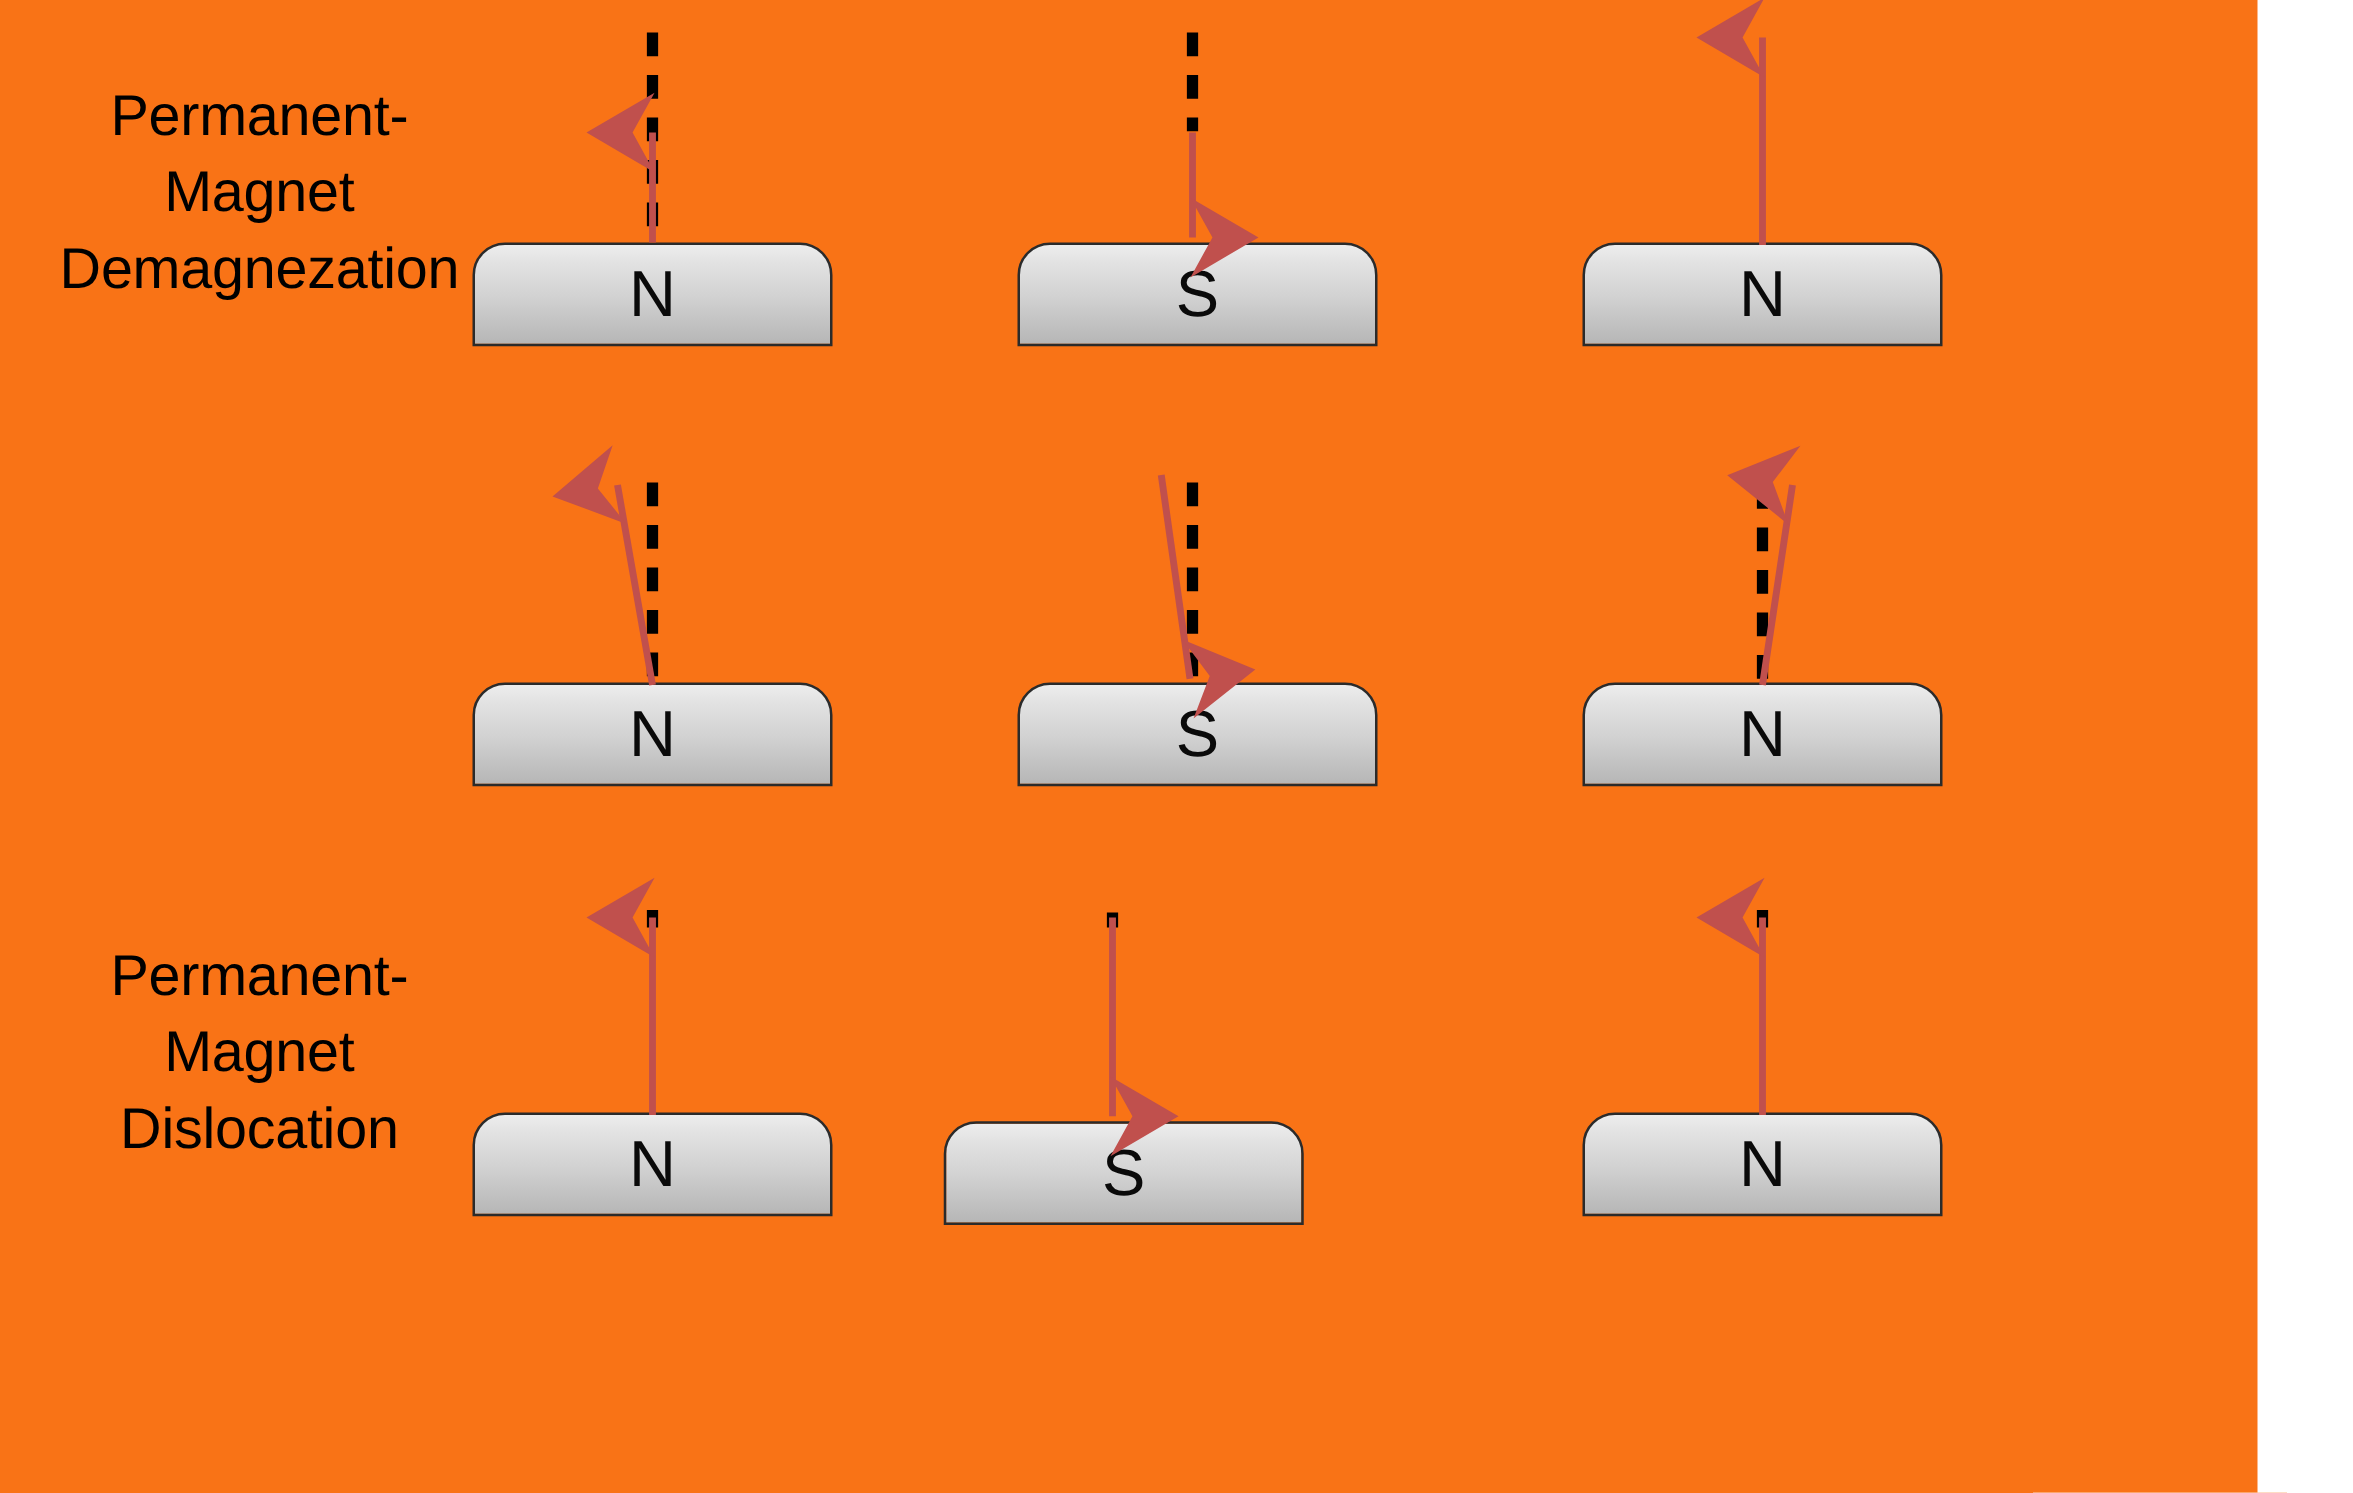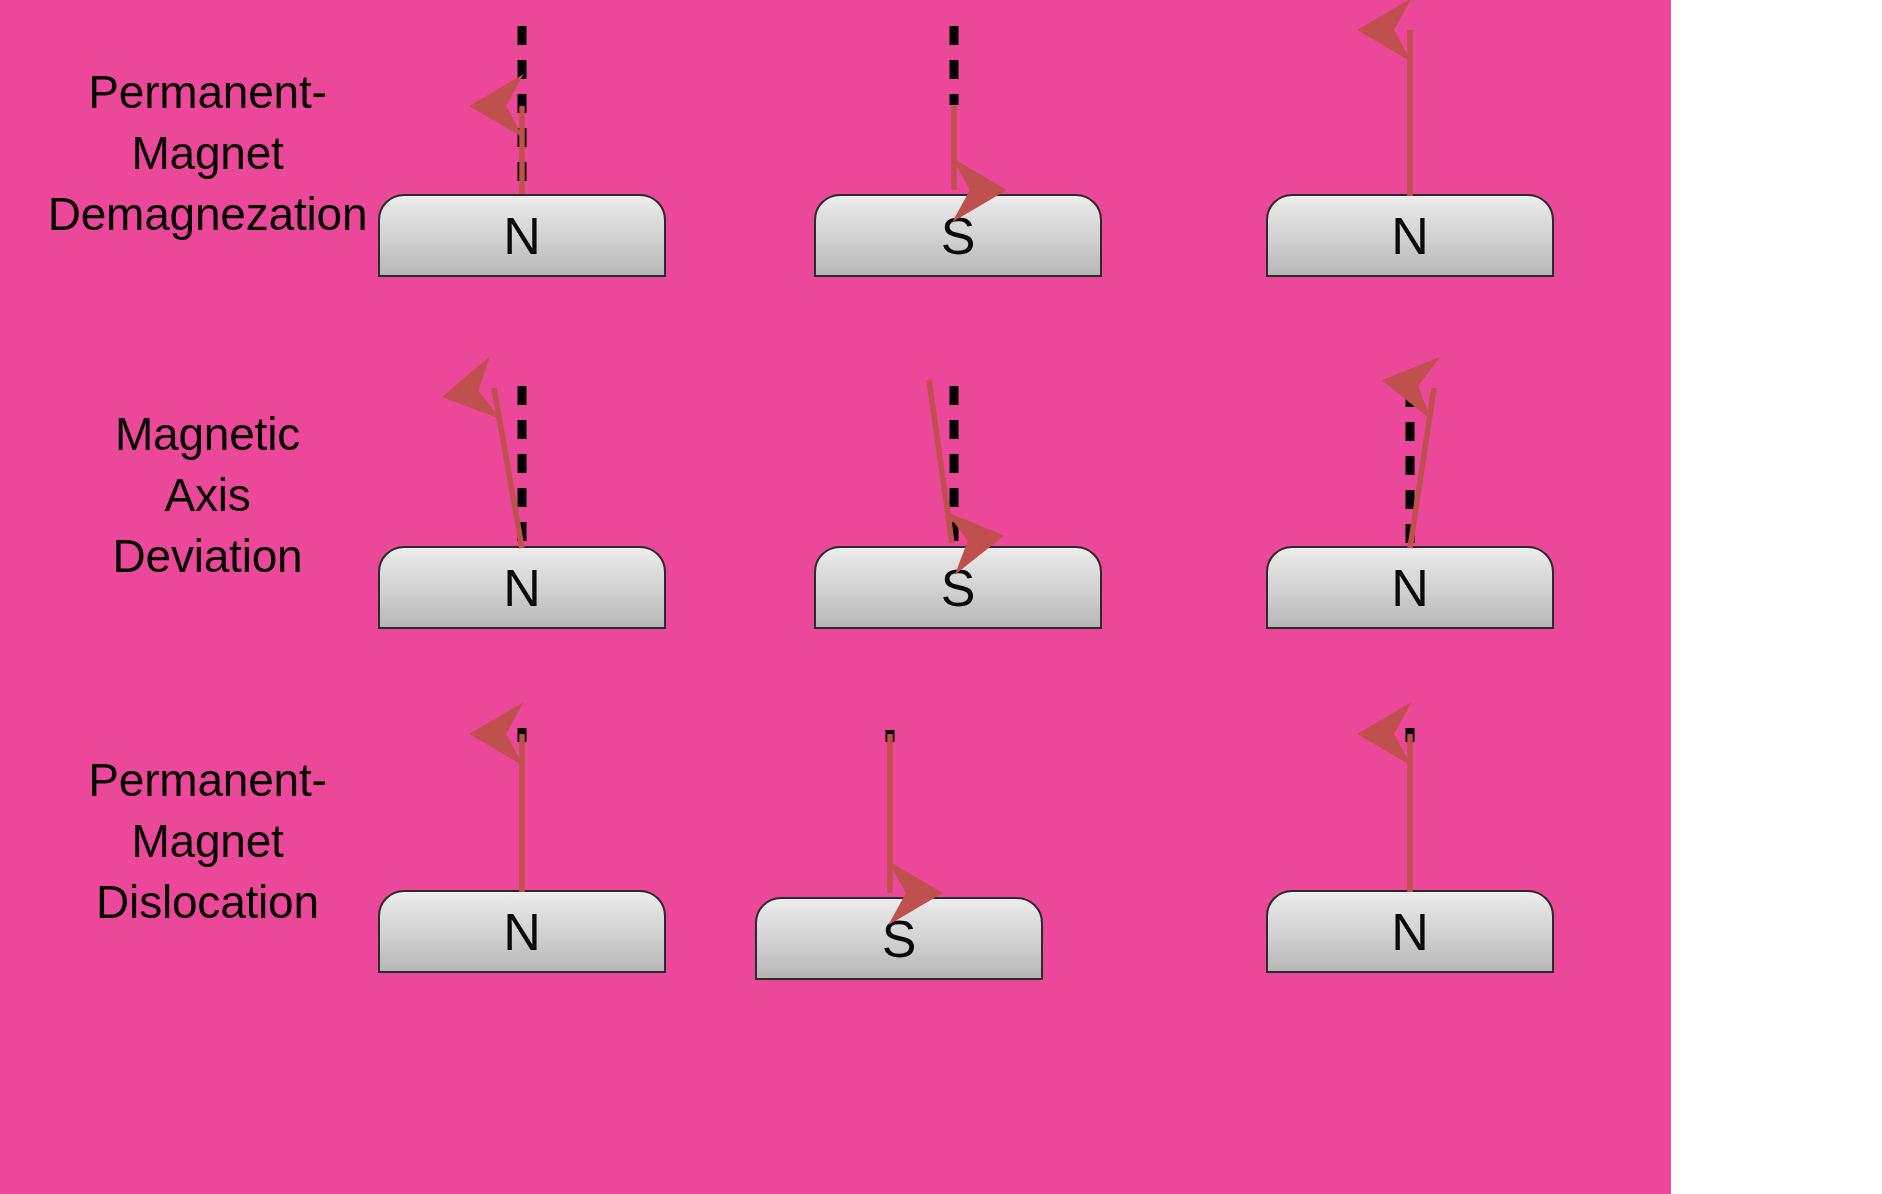--- a/index.html
+++ b/index.html
@@ -11,23 +11,23 @@
     width: 1882px;
     height: 1194px;
     font-family: "Liberation Sans", sans-serif;
     overflow: hidden;
     position: relative;
   }
 
   #stage {
     position: absolute;
     left: 0; top: 0;
-    width: 1671px;
+    width: 1806px;
     height: 1194px;
-    background: #ec4899;
+    background: #f97316;
   }
 
   .row-label {
     position: absolute;
     text-align: center;
     color: #000000;
     font-family: "Liberation Sans", sans-serif;
     font-size: 46px;
     line-height: 61px;
     font-weight: 400;
@@ -65,23 +65,20 @@
 </style>
 </head>
 <body>
 
 <div id="stage">
 
   <div class="row-label" style="left:30px; top:62px; width:355px;">Permanent-
 Magnet
 Demagnezation</div>
 
-  <div class="row-label" style="left:30px; top:404px; width:355px;">Magnetic
-Axis
-Deviation</div>
 
   <div class="row-label" style="left:30px; top:750px; width:355px;">Permanent-
 Magnet
 Dislocation</div>
 
   <div class="magnet" style="left:378px; top:194px; width:288px; height:83px;">
     <span class="magnet-label">N</span>
   </div>
 
   <div class="magnet" style="left:814px; top:194px; width:288px; height:83px;">

